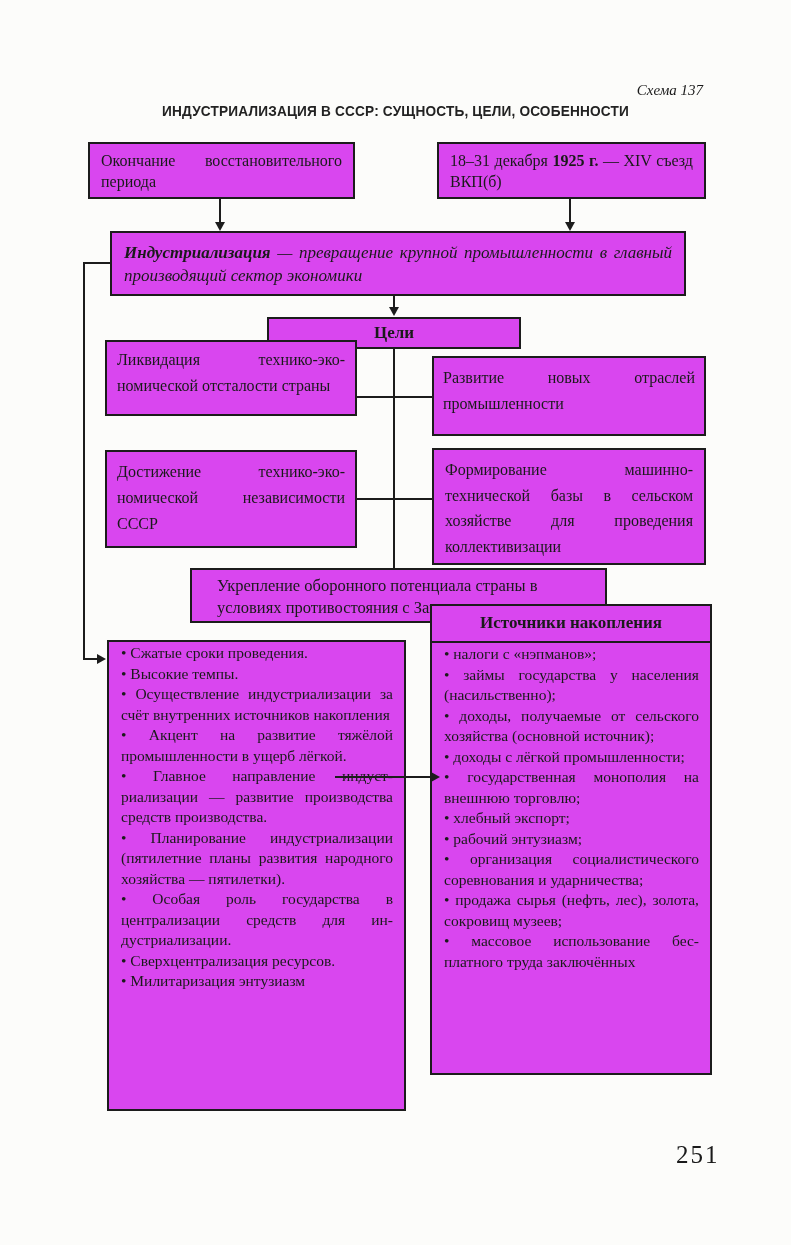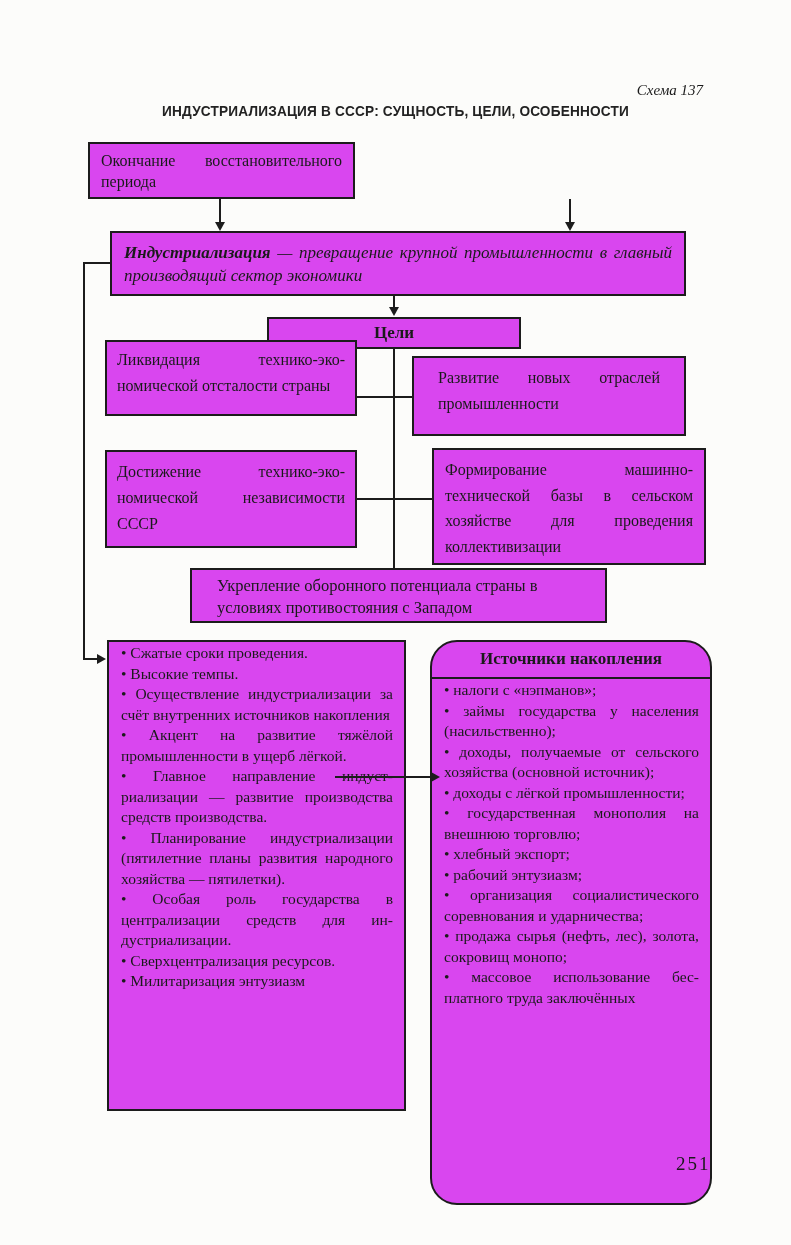--- a/index.html
+++ b/index.html
@@ -32,27 +32,27 @@
     box-sizing:border-box;
   }
   .jtext{text-align:justify;}
   .box-recovery{left:88px;top:142px;width:267px;height:57px;padding:6px 11px;font-size:16px;line-height:21px;}
   .box-congress{left:437px;top:142px;width:269px;height:57px;padding:6px 11px;font-size:16px;line-height:21px;}
   .box-definition{left:110px;top:231px;width:576px;height:65px;padding:8px 12px;font-size:17px;line-height:23px;font-style:italic;}
   .box-definition .term{font-weight:bold;}
   .box-goals-title{left:267px;top:317px;width:254px;height:32px;text-align:center;font-weight:bold;font-size:17px;line-height:27px;}
   .goal{font-size:16px;line-height:26px;}
   .box-goal-l1{left:105px;top:340px;width:252px;height:76px;padding:5px 10px;}
-  .box-goal-r1{left:412px;top:356px;width:274px;height:80px;padding:7px 24px;}
+  .box-goal-r1{left:432px;top:356px;width:274px;height:80px;padding:7px 9px;}
   .box-goal-l2{left:105px;top:450px;width:252px;height:98px;padding:7px 10px;}
   .box-goal-r2{left:432px;top:448px;width:274px;height:117px;padding:7px 11px;line-height:25.5px;}
   .box-defense{left:190px;top:568px;width:417px;height:55px;padding:5px 25px;font-size:16.5px;line-height:22px;}
   .column{padding:0;}
   .col-features{left:107px;top:640px;width:299px;height:471px;}
-  .col-sources{left:430px;top:640px;width:282px;height:565px;border-radius:27px;}
+  .col-sources{left:430px;top:604px;width:282px;height:471px;}
   .col-header{
     height:35px;border-bottom:2px solid #1c1c1c;
     text-align:center;font-weight:bold;font-size:17px;line-height:34px;
   }
   .col-body{padding:1px 11px 0 12px;font-size:15.5px;line-height:20.5px;}
   .li{text-align:justify;}
   .li::before{content:"\2022\00a0";}
   .hline,.vline{position:absolute;background:#1c1c1c;}
   .hline{height:2px;}
   .vline{width:2px;}
@@ -61,33 +61,36 @@
     border-left:5px solid transparent;border-right:5px solid transparent;
     border-top:9px solid #1c1c1c;
   }
   .arrow-right{
     position:absolute;width:0;height:0;
     border-top:5px solid transparent;border-bottom:5px solid transparent;
     border-left:9px solid #1c1c1c;
   }
   .page-number{
     position:absolute;left:676px;top:1141px;
-    font-size:19px;letter-spacing:2px;margin-top:12px;
+    font-size:25px;letter-spacing:2px;
   }
 </style>
 </head>
 <body>
 
 <div class="page">
 
   <div class="schema-label">Схема 137</div>
   <div class="diagram-title">ИНДУСТРИАЛИЗАЦИЯ В СССР: СУЩНОСТЬ, ЦЕЛИ, ОСОБЕННОСТИ</div>
 
   <div class="box box-recovery jtext">
     <span>Окончание восстановитель­ного периода</span>
+  </div>
+  <div class="box box-congress jtext">
+    <span>18–31 декабря </span><b>1925 г.</b><span> — XIV съезд ВКП(б)</span>
   </div>
 
   <div class="vline" style="left:219px;top:199px;height:25px;"></div>
   <div class="arrow-down" style="left:215px;top:222px;"></div>
   <div class="vline" style="left:569px;top:199px;height:25px;"></div>
   <div class="arrow-down" style="left:565px;top:222px;"></div>
 
   <div class="box box-definition jtext">
     <span class="term">Индустриализация</span><span> — превращение крупной промышленности в главный производящий сектор экономики</span>
   </div>
@@ -131,21 +134,21 @@
     <div class="col-header">Источники накопления</div>
     <div class="col-body">
       <div class="li">налоги с «нэпманов»;</div>
       <div class="li">займы государства у населе­ния (насильственно);</div>
       <div class="li">доходы, получаемые от сельского хозяйства (основ­ной источник);</div>
       <div class="li">доходы с лёгкой промыш­ленности;</div>
       <div class="li">государственная монопо­лия на внешнюю торговлю;</div>
       <div class="li">хлебный экспорт;</div>
       <div class="li">рабочий энтузиазм;</div>
       <div class="li">организация социалисти­ческого соревнования и удар­ничества;</div>
-      <div class="li">продажа сырья (нефть, лес), золота, сокровищ монопо;</div>
+      <div class="li">продажа сырья (нефть, лес), золота, сокровищ музеев;</div>
       <div class="li">массовое использование бес­платного труда заключённых</div>
     </div>
   </div>
 
   <div class="hline" style="left:335px;top:776px;width:98px;"></div>
   <div class="arrow-right" style="left:431px;top:772px;"></div>
 
   <div class="page-number">251</div>
 
 </div>

